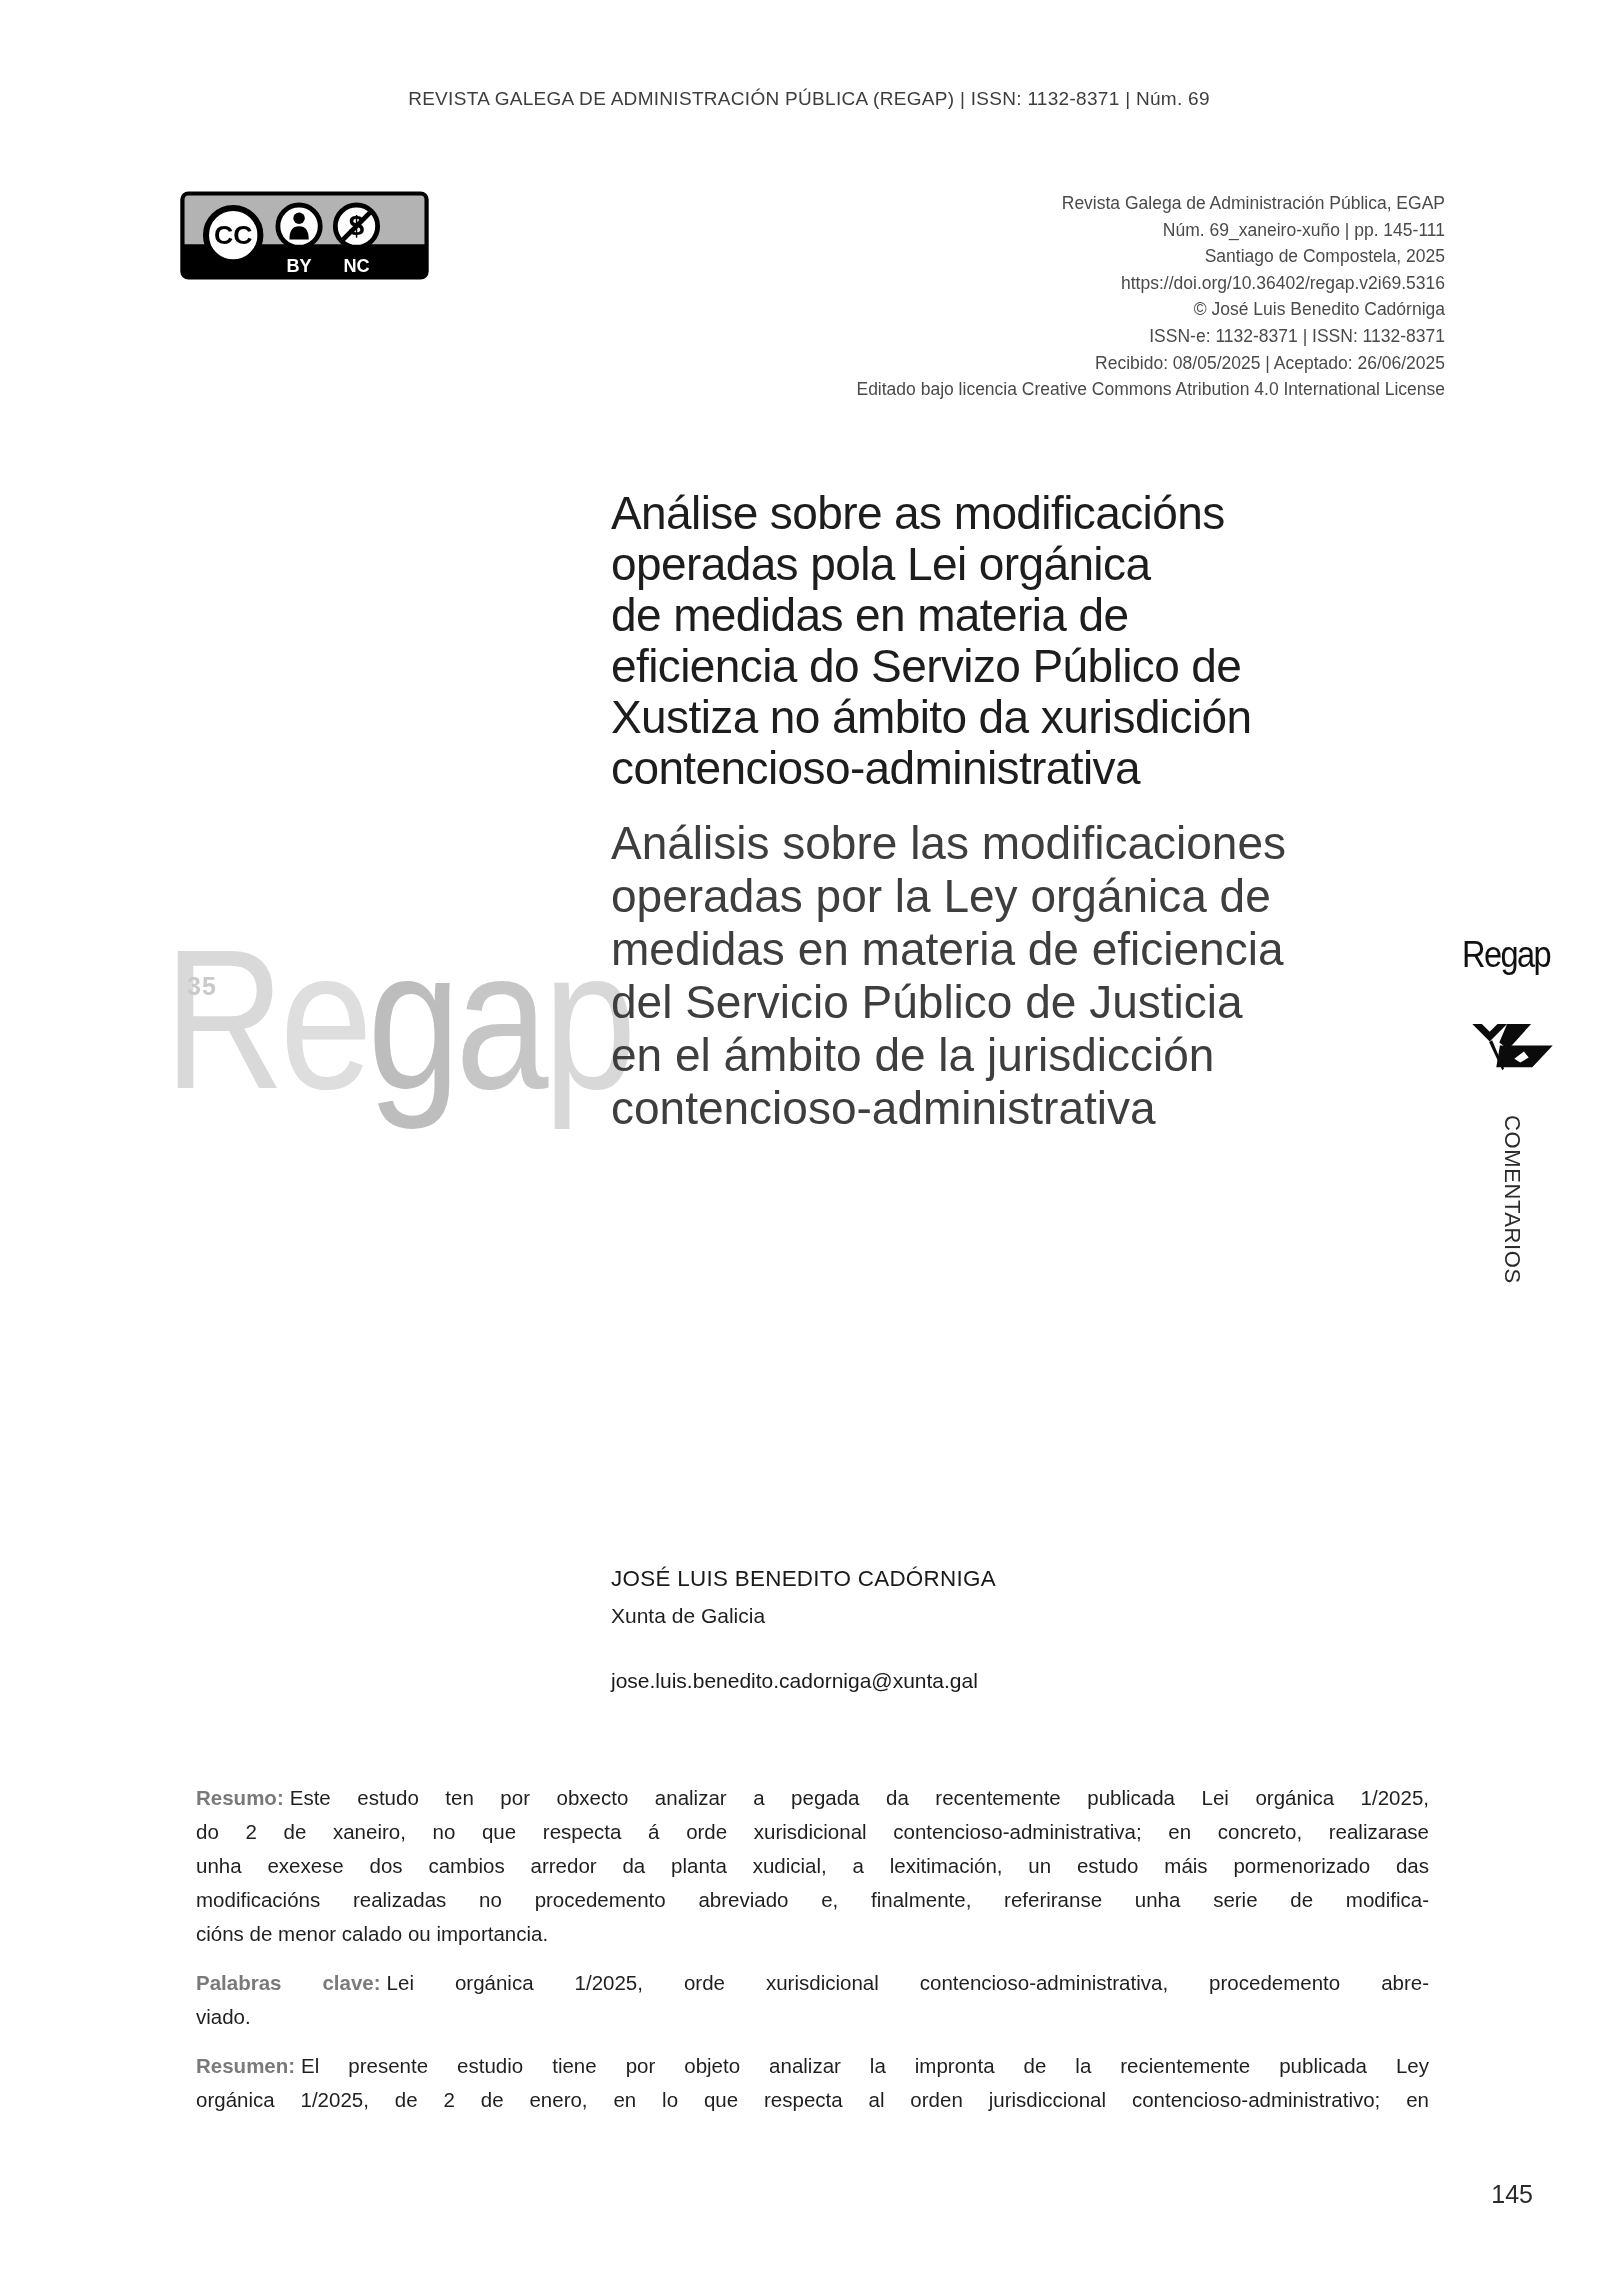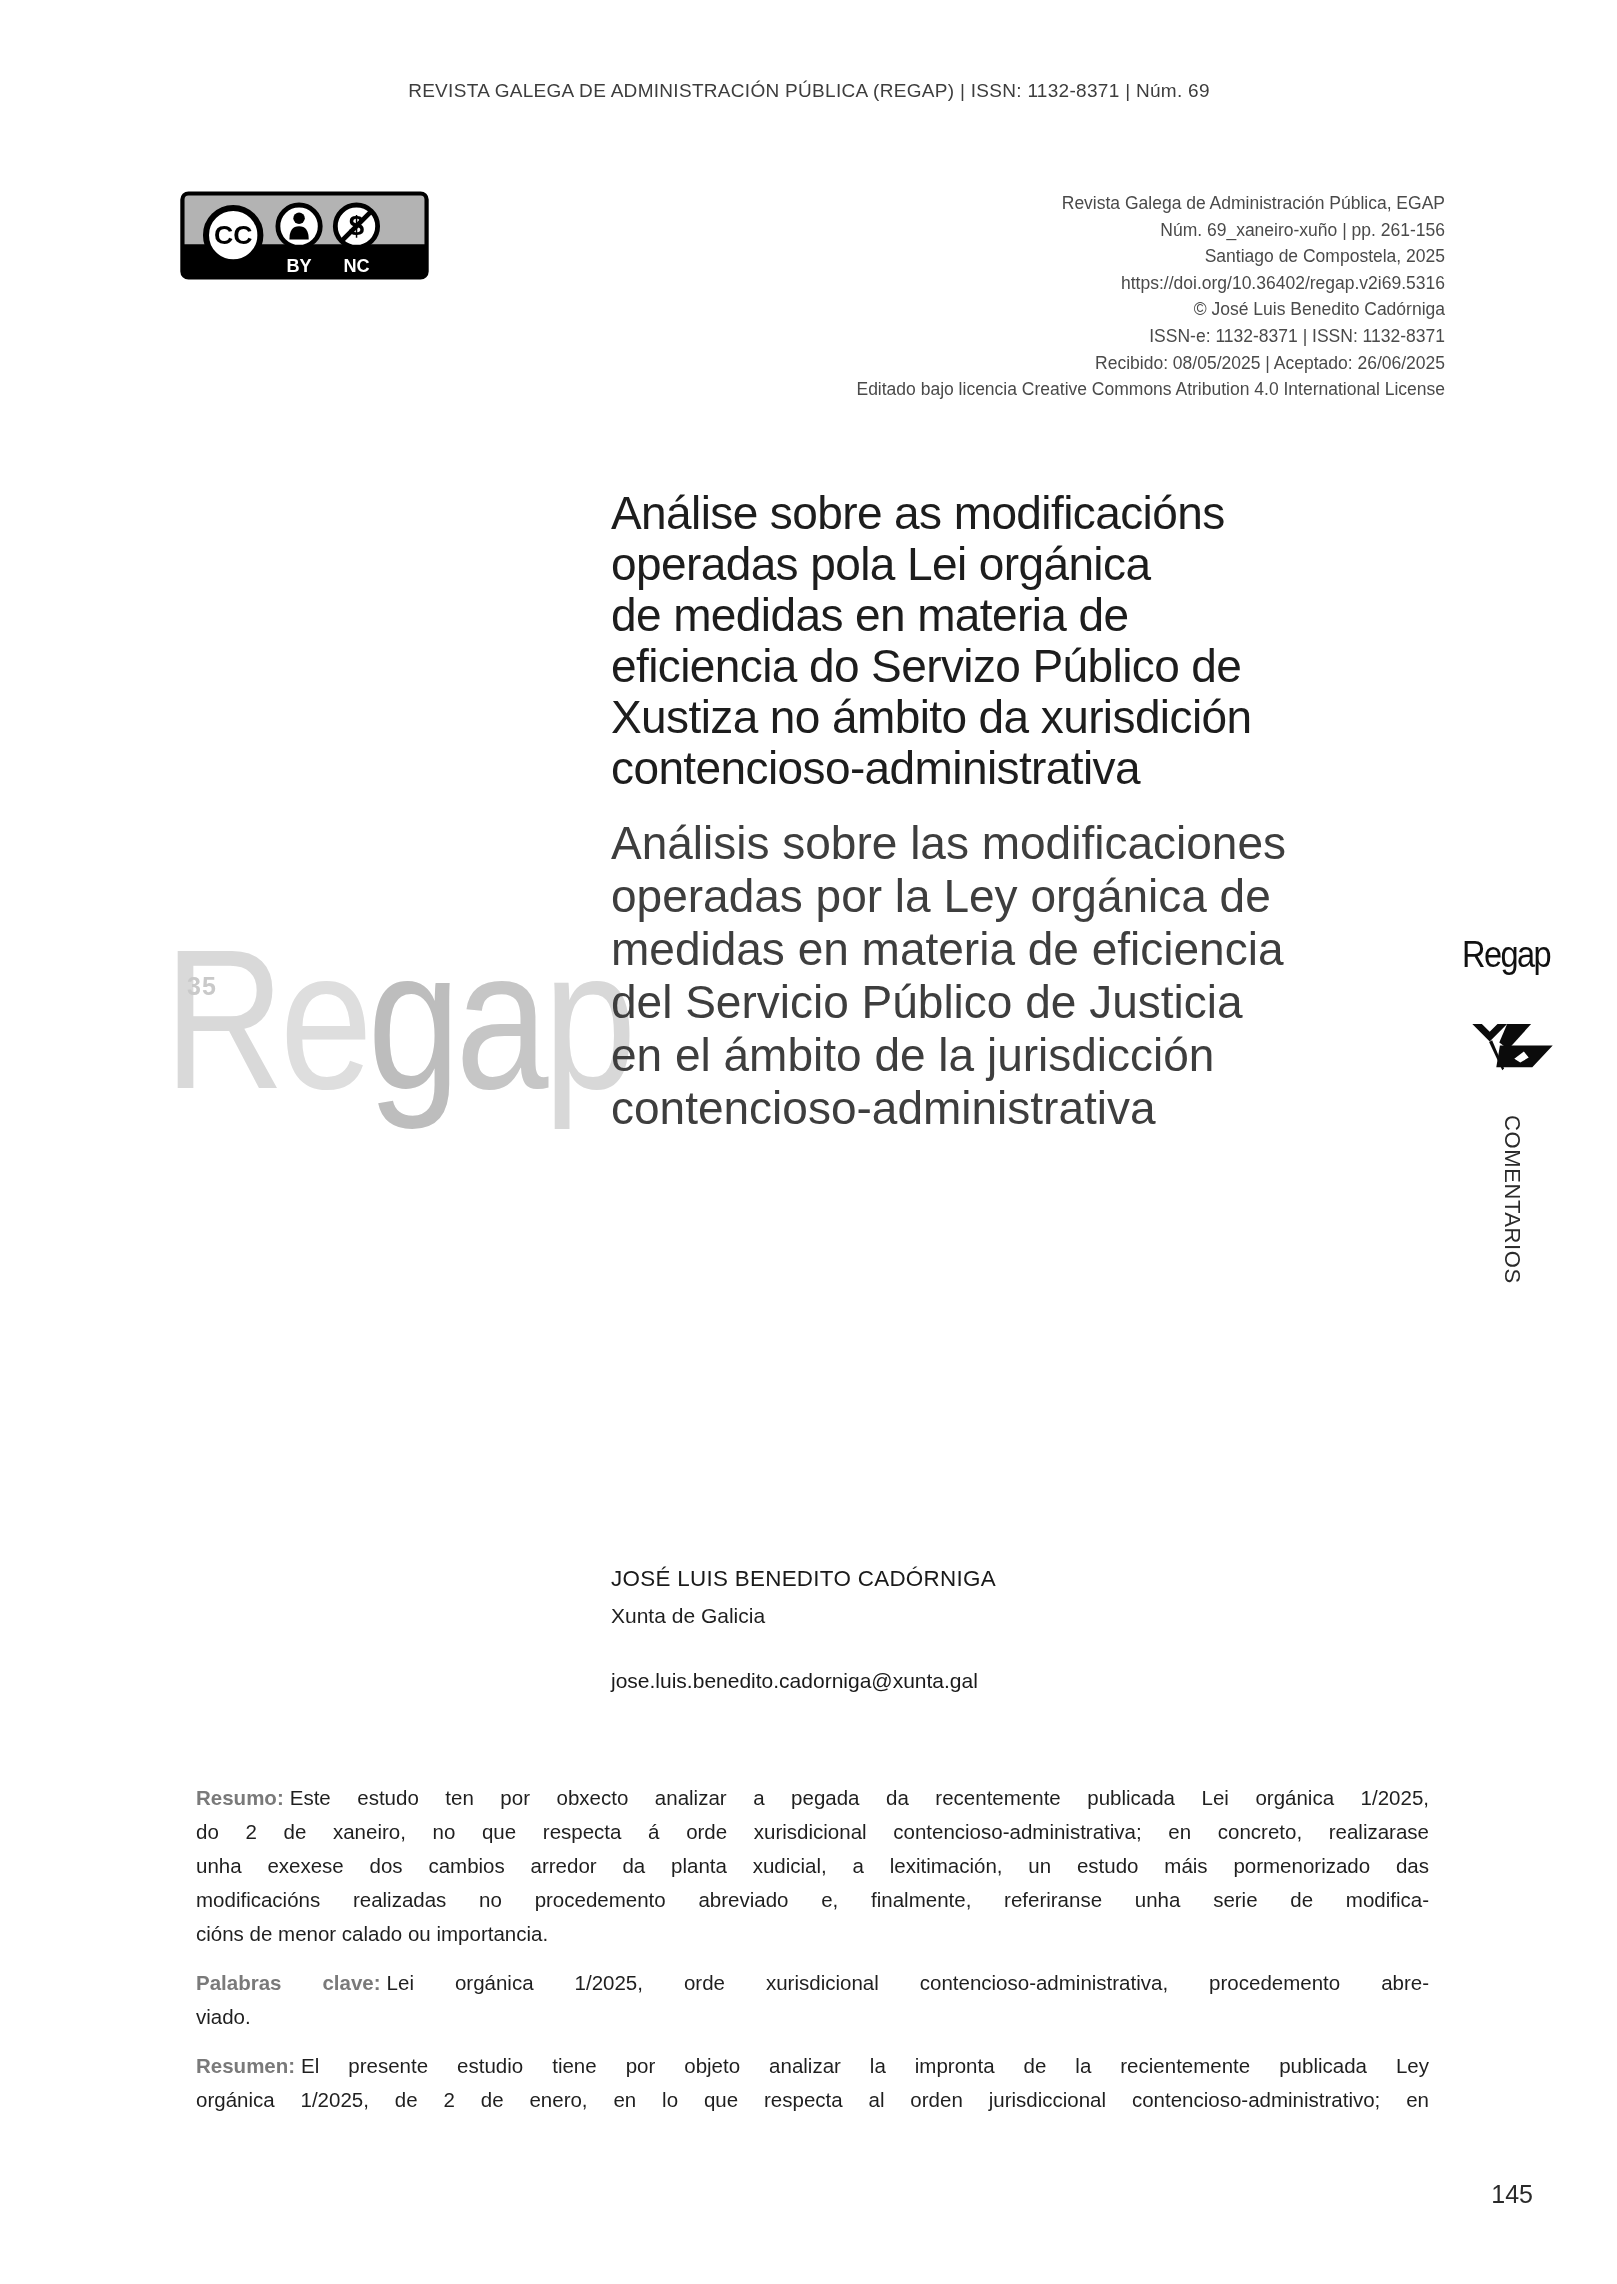--- a/index.html
+++ b/index.html
@@ -4,21 +4,21 @@
 <style>
   * { margin:0; padding:0; box-sizing:border-box; }
   html,body { background:#ffffff; }
   .page {
     position:relative; width:1618px; height:2284px; background:#ffffff;
     font-family:"Liberation Sans", sans-serif; overflow:hidden;
   }
 
   
   .runhead {
-    position:absolute; top:80px; left:0; right:0; text-align:center;
+    position:absolute; top:88px; left:0; right:0; text-align:center;
     font-size:19px; letter-spacing:0.3px; color:#3d3d3d;
   }
 
   
   .ccbadge { position:absolute; left:180px; top:191px; width:249px; height:105px; }
 
   
   .metablock {
     position:absolute; top:190px; right:173px; text-align:right;
     font-size:17.5px; line-height:26.6px; color:#4a4a4a;
@@ -88,21 +88,21 @@
       <circle cx="292" cy="58" r="35" fill="#fff" stroke="#000" stroke-width="8"></circle>
       <text x="292" y="60" font-family="Liberation Sans, sans-serif" font-size="46" font-weight="bold" fill="#000" text-anchor="middle" dominant-baseline="middle">$</text>
       <line x1="268" y1="82" x2="316" y2="34" stroke="#000" stroke-width="8"></line>
       <text x="197" y="134" font-family="Liberation Sans, sans-serif" font-size="30" font-weight="bold" fill="#fff" text-anchor="middle">BY</text>
       <text x="292" y="134" font-family="Liberation Sans, sans-serif" font-size="30" font-weight="bold" fill="#fff" text-anchor="middle">NC</text>
     </svg>
   </div>
 
   <div class="metablock">
     <div>Revista Galega de Administración Pública, EGAP</div>
-    <div>Núm. 69_xaneiro-xuño | pp. 261-156</div>
+    <div>Núm. 69_xaneiro-xuño | pp. 145-111</div>
     <div>Santiago de Compostela, 2025</div>
     <div>https://doi.org/10.36402/regap.v2i69.5316</div>
     <div>© José Luis Benedito Cadórniga</div>
     <div>ISSN-e: 1132-8371 | ISSN: 1132-8371</div>
     <div>Recibido: 08/05/2025 | Aceptado: 26/06/2025</div>
     <div>Editado bajo licencia Creative Commons Atribution 4.0 International License</div>
   </div>
 
   <div class="watermark">
     <span class="wm-r">R</span><span class="wm-e">e</span><span class="wm-g">g</span><span class="wm-a">a</span><span class="wm-p">p</span>

